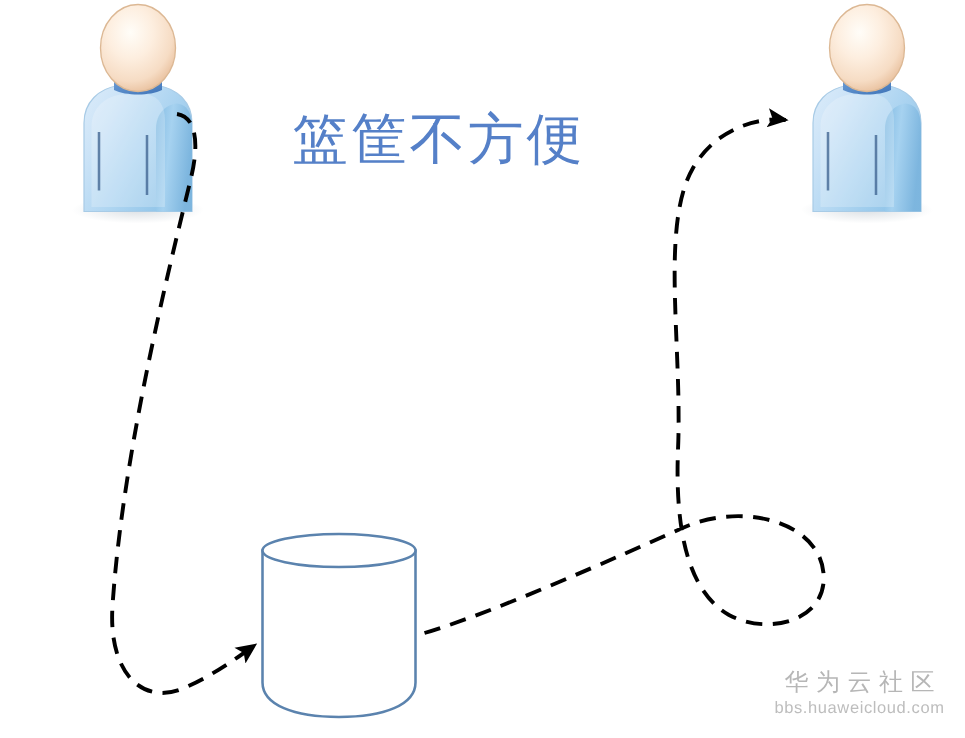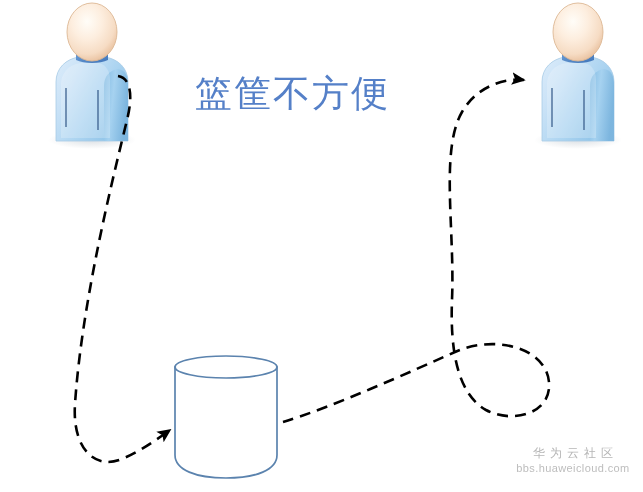--- a/index.html
+++ b/index.html
@@ -42,21 +42,21 @@
   .watermark {
     position: absolute;
     left: 508px;
     top: 447px;
     width: 130px;
     text-align: center;
     user-select: none;
   }
   .watermark-cn {
     font-family: "Liberation Sans", sans-serif;
-    font-size: 12px;
+    font-size: 16px;
     letter-spacing: 5px;
     color: #b6b6b6;
     line-height: 1.15;
     text-indent: 5px;
   }
   .watermark-url {
     font-family: "Liberation Sans", sans-serif;
     font-size: 11px;
     letter-spacing: 0.4px;
     color: #bdbdbd;

